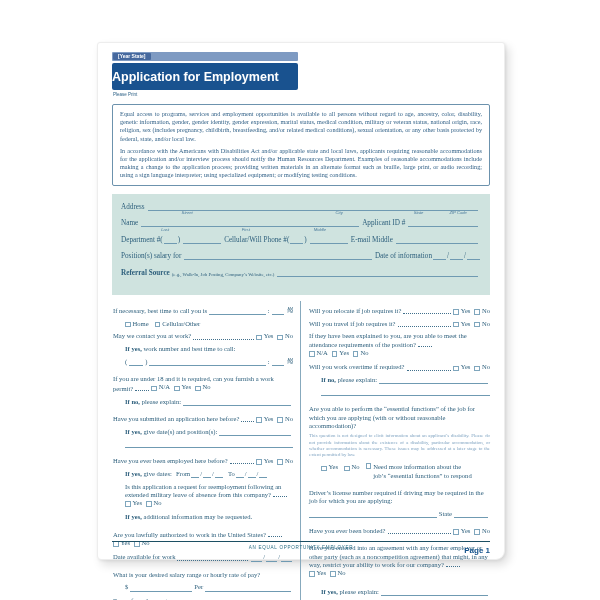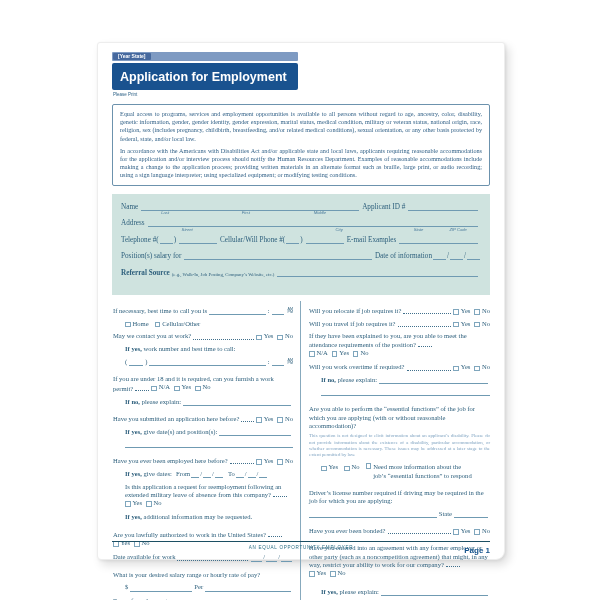--- a/index.html
+++ b/index.html
@@ -8,21 +8,21 @@
   .sheet{position:absolute;left:97px;top:42px;width:408px;height:518px;background:#fff;
          border:1px solid #ededed;border-radius:3px 3px 9px 4px;
          box-shadow:4px 5px 10px rgba(0,0,0,.13),1px 1px 3px rgba(0,0,0,.07);
          box-sizing:border-box;padding:9px 14px 0 14px;}
   
   .year-bar{width:186px;height:9px;background:#7e9ac2;border-radius:1px;display:flex;align-items:center;}
   .year-tab{background:#46699e;color:#fff;font-family:"Liberation Sans",sans-serif;font-size:5px;
             line-height:7px;padding:0 5px;margin-left:1px;border-radius:1px;font-weight:bold;}
   .title-box{width:186px;height:27px;background:#19528f;color:#fff;margin-top:2px;border-radius:2px;
              font-family:"Liberation Sans",sans-serif;font-weight:bold;font-size:12.5px;
-             display:flex;align-items:center;padding-left:8px;box-sizing:border-box;}
+             display:flex;align-items:center;box-sizing:border-box;}
   .print-note{font-family:"Liberation Sans",sans-serif;font-size:4.5px;color:#2e6287;margin:2px 0 0 1px;}
   
   .notice{margin-top:7px;border:1px solid #6c92ad;border-radius:2px;padding:5px 7px;
           font-size:6.2px;line-height:1.32;color:#336288;text-align:justify;}
   .notice p{margin:0;}
   .notice p + p{margin-top:4px;}
   
   .info{margin-top:8px;background:#cfe3df;padding:8px 9px 6px 9px;font-size:7.2px;color:#2d5f7c;}
   .irow{display:flex;align-items:flex-end;height:9px;margin-bottom:7.5px;}
   .irow:last-child{margin-bottom:12px;}
@@ -77,50 +77,50 @@
   <div class="title-box">Application for Employment</div>
   <div class="print-note">Please Print</div>
 
   <div class="notice">
     <p>Equal access to programs, services and employment opportunities is available to all persons without regard to age, ancestry, color, disability, genetic information, gender, gender identity, gender expression, marital status, medical condition, military or veteran status, national origin, race, religion, sex (includes pregnancy, childbirth, breastfeeding, and/or related medical conditions), sexual orientation, or any other basis protected by federal, state, and/or local law.</p>
     <p>In accordance with the Americans with Disabilities Act and/or applicable state and local laws, applicants requiring reasonable accommodations for the application and/or interview process should notify the Human Resources Department. Examples of reasonable accommodations include making a change to the application process; providing written materials in an alternate format such as braille, large print, or audio recording; using a sign language interpreter; using specialized equipment; or modifying testing conditions.</p>
   </div>
 
   <div class="info">
     <div class="irow">
+      <span class="ilabel">Address</span>
+      <span class="fill">
+        <i class="sub" style="left:12%">Street</i>
+        <i class="sub" style="left:58%">City</i>
+        <i class="sub" style="left:82%">State</i>
+        <i class="sub" style="left:94%">ZIP Code</i>
+      </span>
+    </div>
+    <div class="irow">
       <span class="ilabel">Name</span>
       <span class="fill" style="flex:5">
         <i class="sub" style="left:11%">Last</i>
         <i class="sub" style="left:48%">First</i>
         <i class="sub" style="left:82%">Middle</i>
       </span>
       <span class="ilabel">Applicant ID #</span>
       <span class="fill" style="flex:1.6"></span>
     </div>
     <div class="irow">
-      <span class="ilabel">Address</span>
-      <span class="fill">
-        <i class="sub" style="left:12%">Street</i>
-        <i class="sub" style="left:58%">City</i>
-        <i class="sub" style="left:82%">State</i>
-        <i class="sub" style="left:94%">ZIP Code</i>
-      </span>
-    </div>
-    <div class="irow">
-      <span class="ilabel">Telephone #</span>
+      <span class="ilabel">Department #</span>
       <span>(</span>
       <span class="fill w14"></span>
       <span>)</span>
       <span class="fill w40"></span>
       <span class="ilabel">Cellular/Will Phone #</span>
       <span>(</span>
       <span class="fill w14"></span>
       <span>)</span>
       <span class="fill w40"></span>
-      <span class="ilabel">E-mail Examples</span>
+      <span class="ilabel">E-mail Middle</span>
       <span class="fill"></span>
     </div>
     <div class="irow">
       <span class="ilabel">Position(s) salary for</span>
       <span class="fill"></span>
       <span class="ilabel">Date of information</span>
       <span class="fill w14"></span>
       <span>/</span>
       <span class="fill w14"></span>
       <span>/</span>

